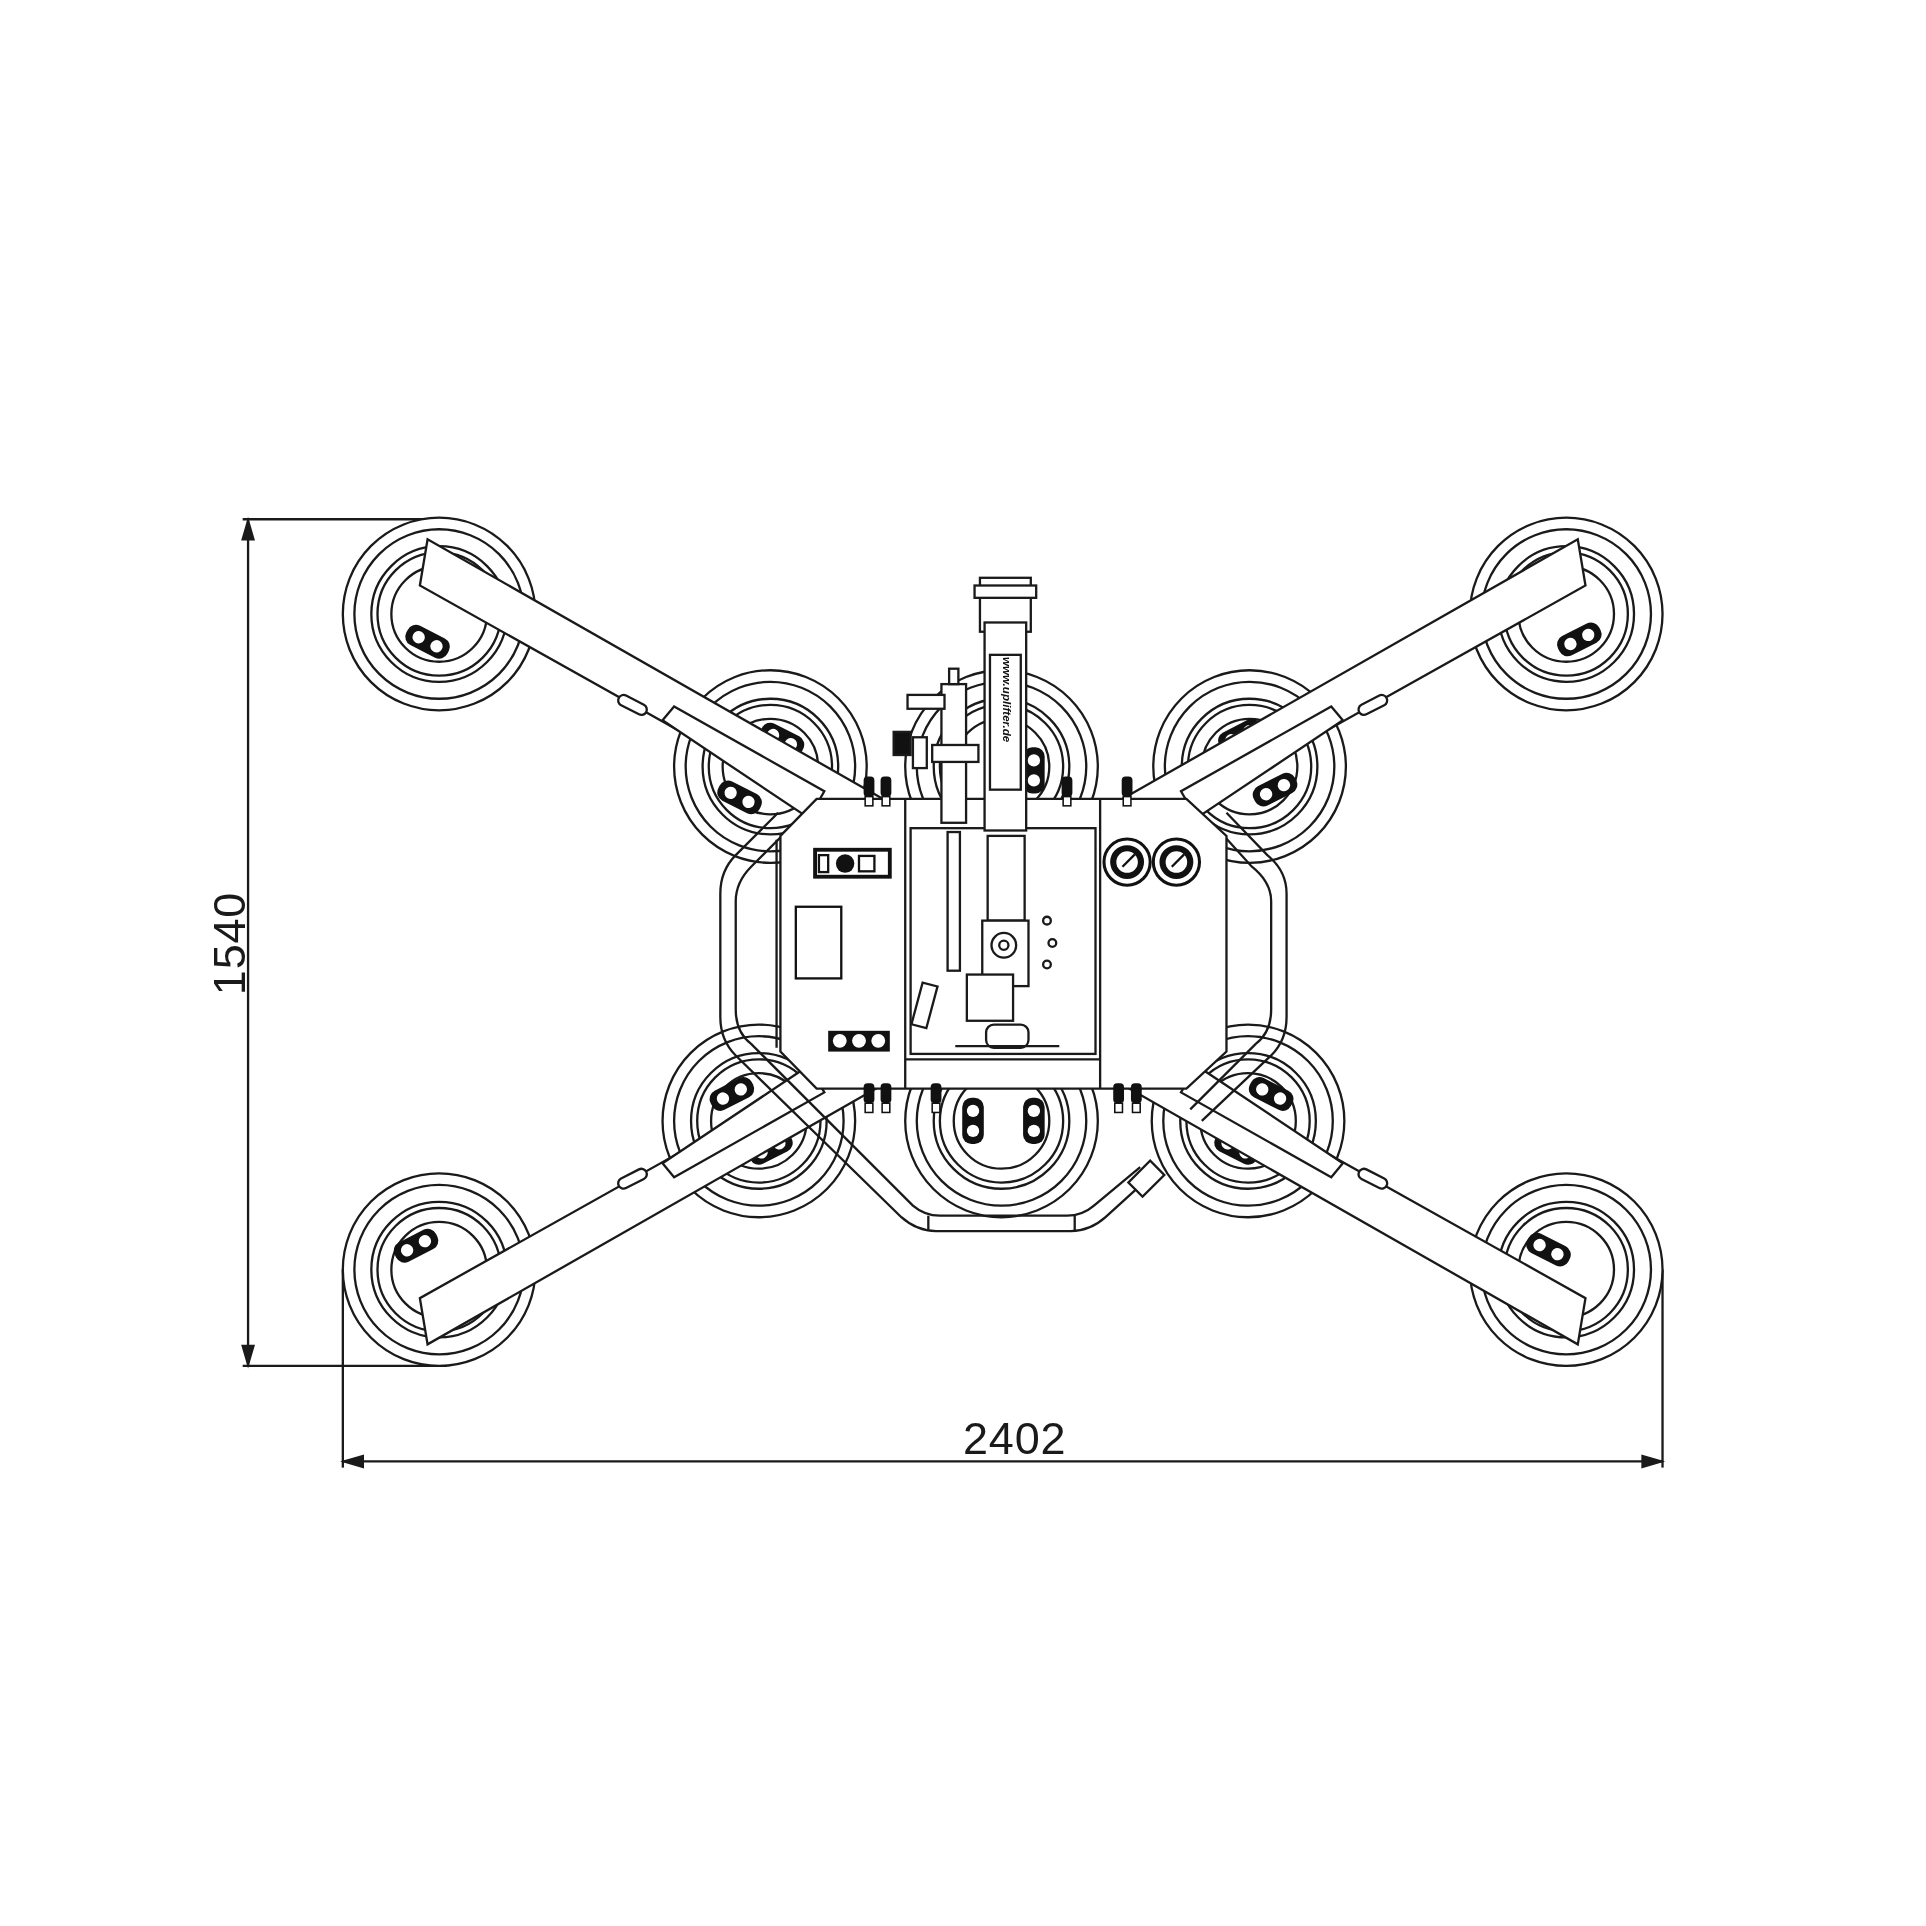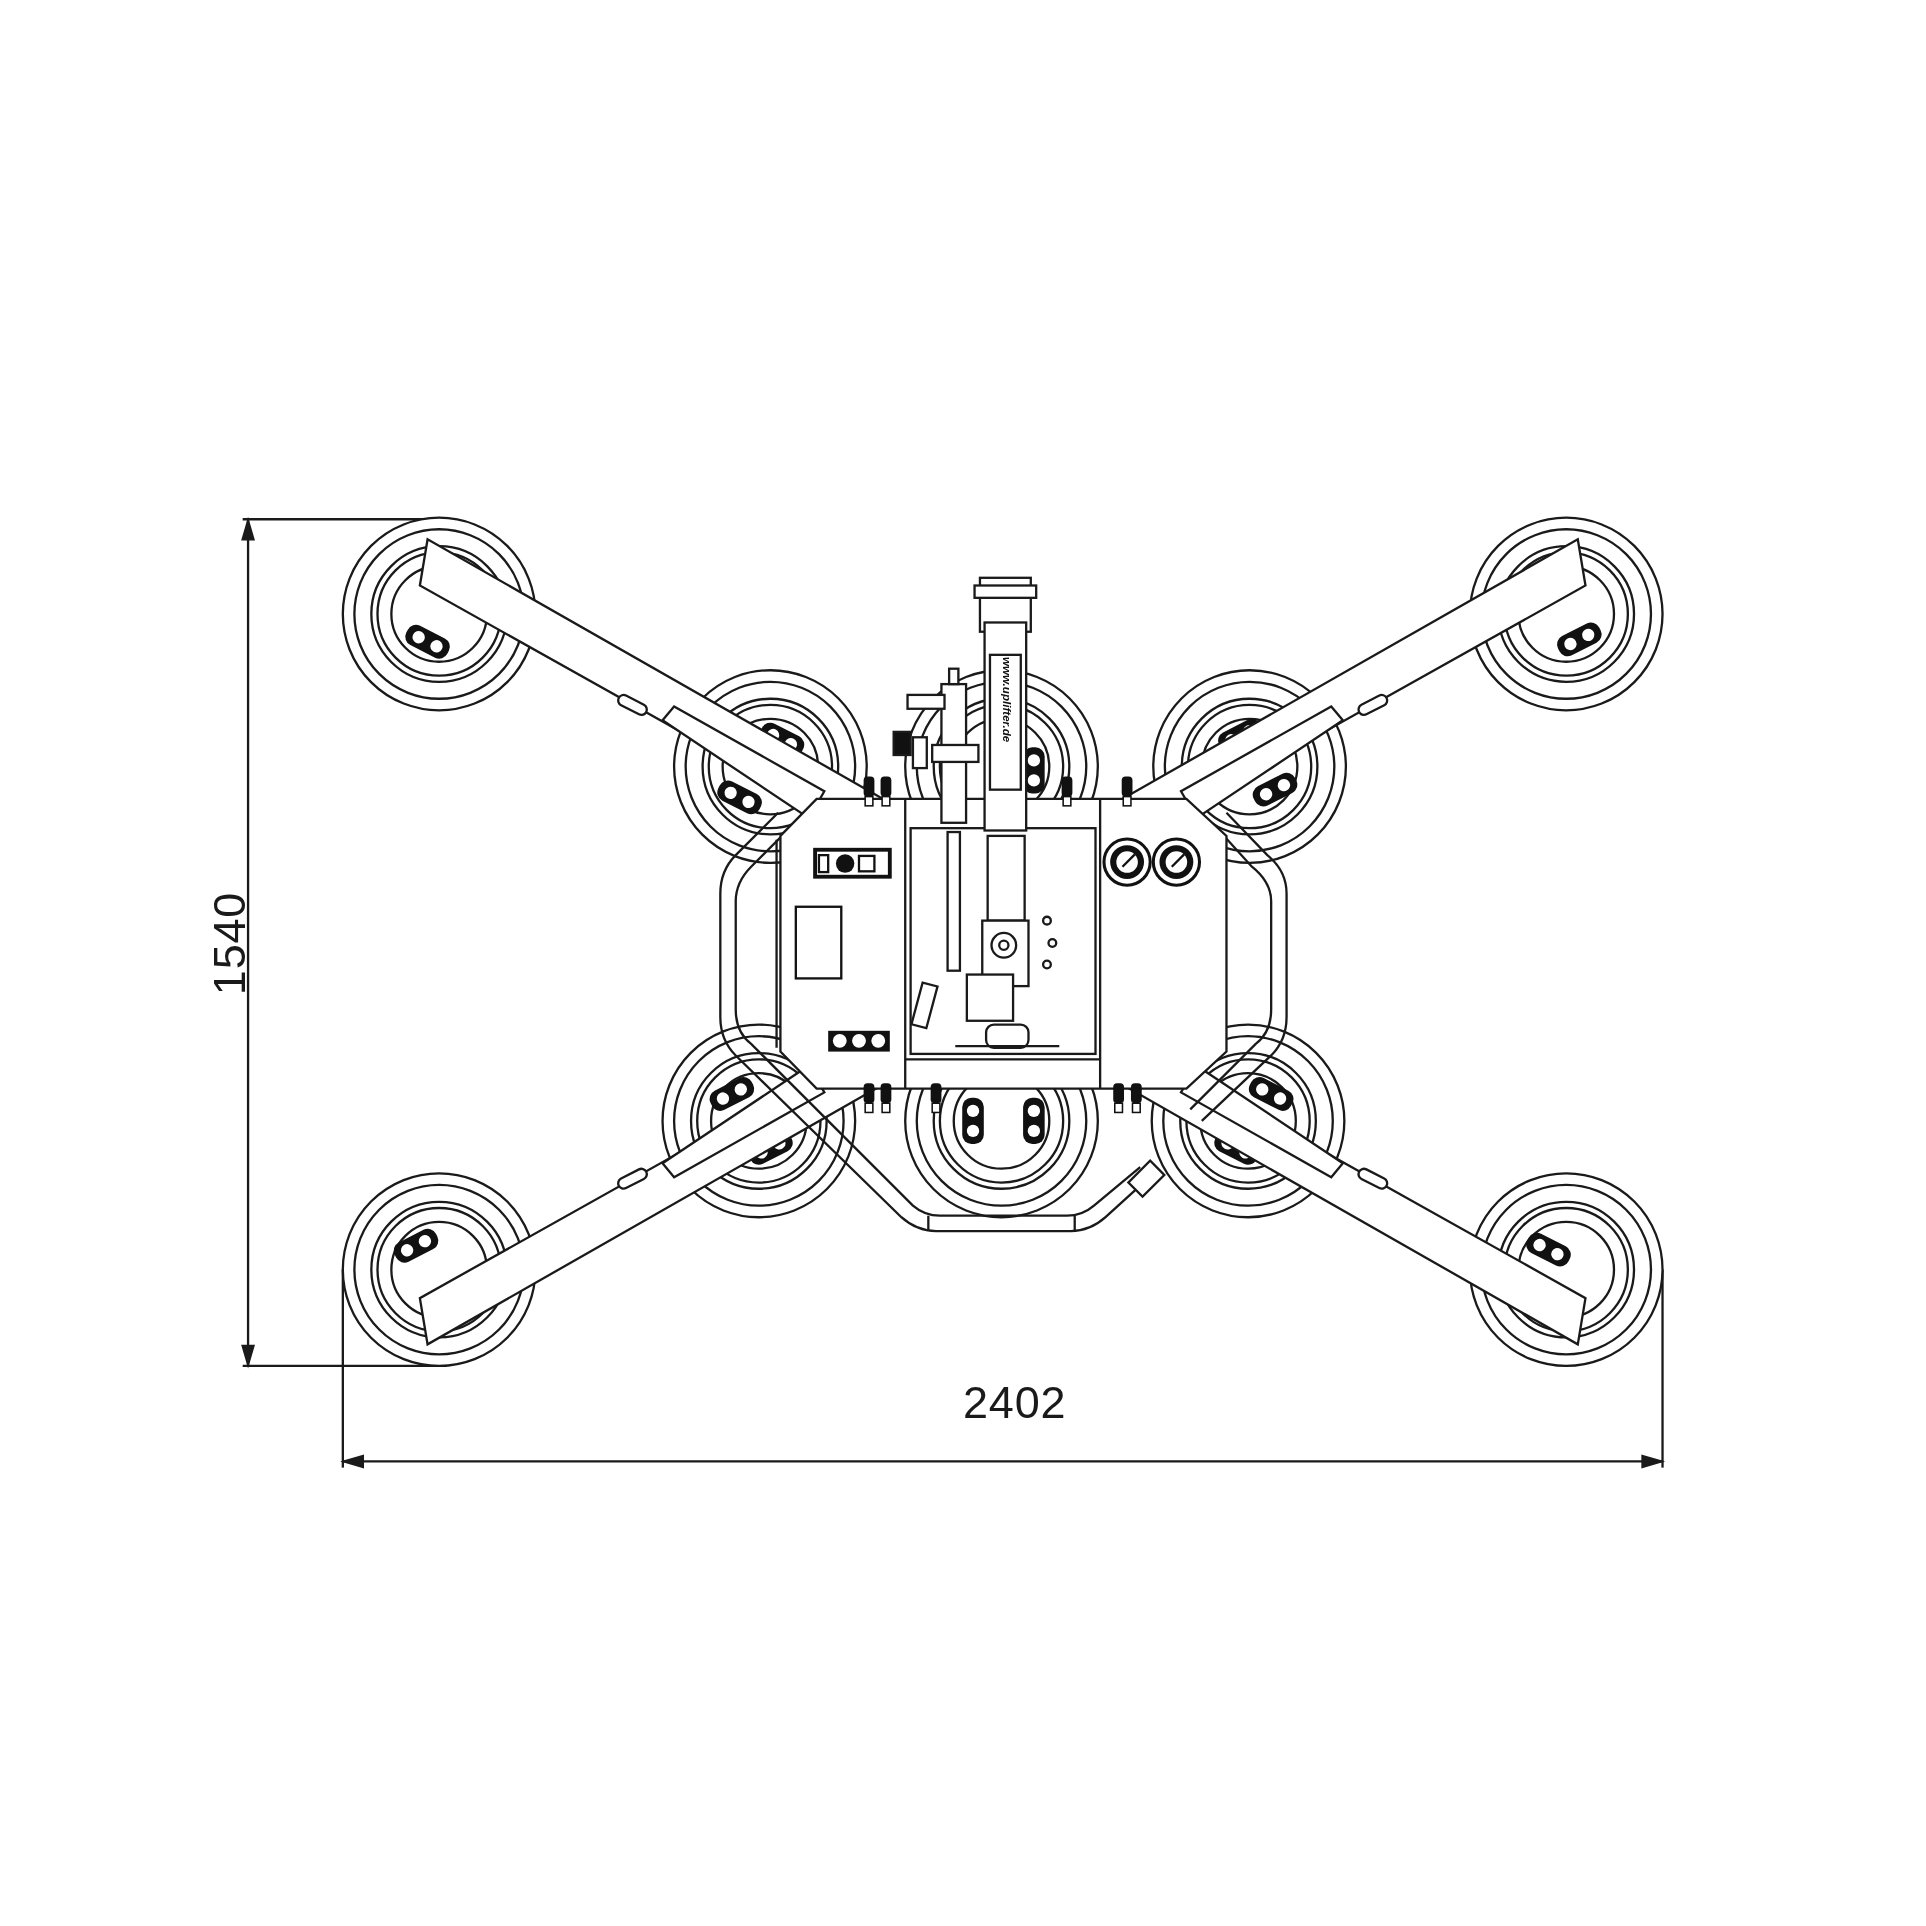--- a/index.html
+++ b/index.html
@@ -6,21 +6,21 @@
   body { width: 1926px; height: 1926px; position: relative; overflow: hidden; }
   #drawing { position: absolute; left: 0; top: 0; width: 1926px; height: 1926px; }
   .dim-text {
     position: absolute;
     font-family: "Liberation Sans", "DejaVu Sans", sans-serif;
     font-size: 45px;
     color: #1a1a1a;
     line-height: 1;
     letter-spacing: 0.8px;
   }
-  #dim-h-text { left: 963px; top: 1380px; }
+  #dim-h-text { left: 963px; top: 1416px; }
   #dim-v-text { left: 171px; top: 921px; transform: rotate(-90deg); transform-origin: center; width: 116px; text-align: center; }
   .post-text {
     position: absolute;
     font-family: "Liberation Sans", "DejaVu Sans", sans-serif;
     font-weight: bold;
     font-style: italic;
     font-size: 11.6px;
     color: #111;
     white-space: nowrap;
     transform: rotate(90deg);

